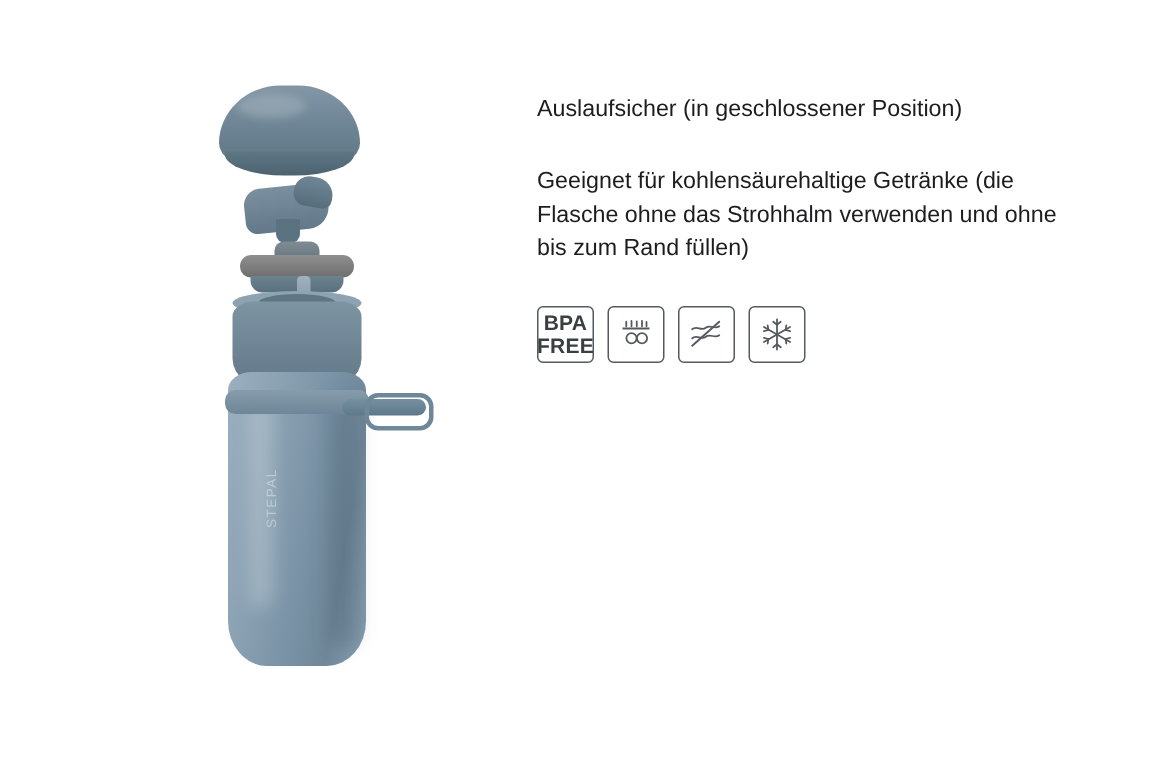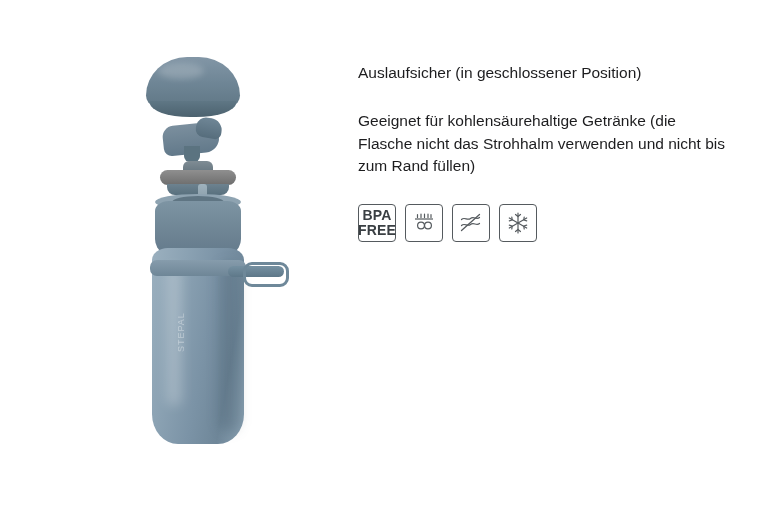--- a/index.html
+++ b/index.html
@@ -308,21 +308,21 @@
       <div class="body-shadow"></div>
       <div class="body-ring"></div>
       <div class="strap"></div>
       <div class="strap-loop"></div>
       <div class="logo-mark">STEPAL</div>
     </div>
   </div>
 
   <div class="features">
     <p class="feature-line">Auslaufsicher (in geschlossener Position)</p>
-    <p class="feature-line">Geeignet für kohlensäurehaltige Getränke (die Flasche nicht das Strohhalm verwenden und nicht bis zum Rand füllen)</p>
+    <p class="feature-line">Geeignet für kohlensäurehaltige Getränke (die Flasche ohne das Strohhalm verwenden und ohne bis zum Rand füllen)</p>
 
     <div class="icon-row">
 
       <div class="icon-box">
         <div class="bpa-text">
           <div>BPA</div>
           <div>FREE</div>
         </div>
       </div>
 

